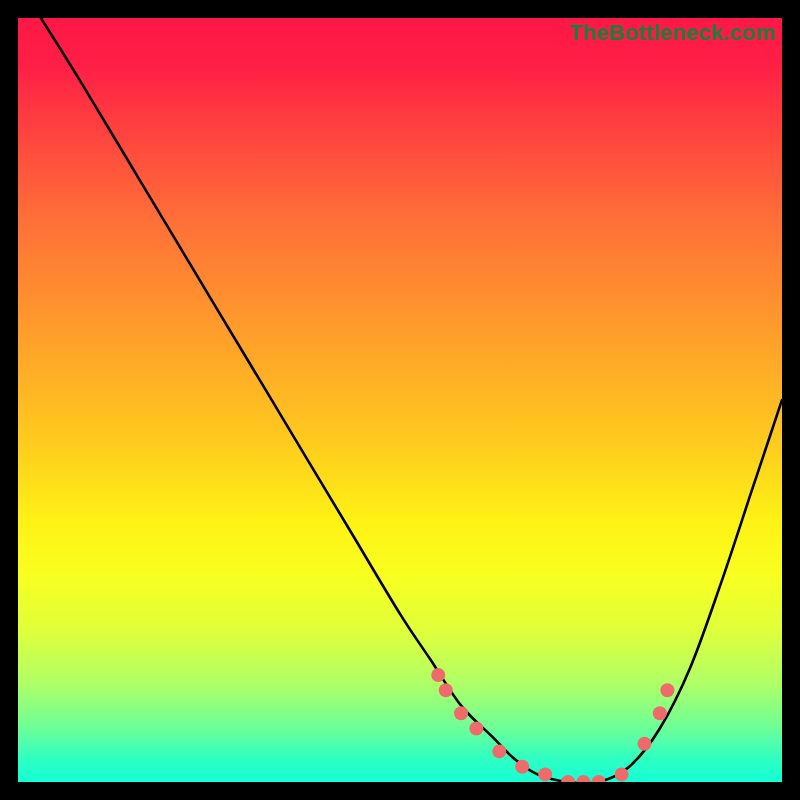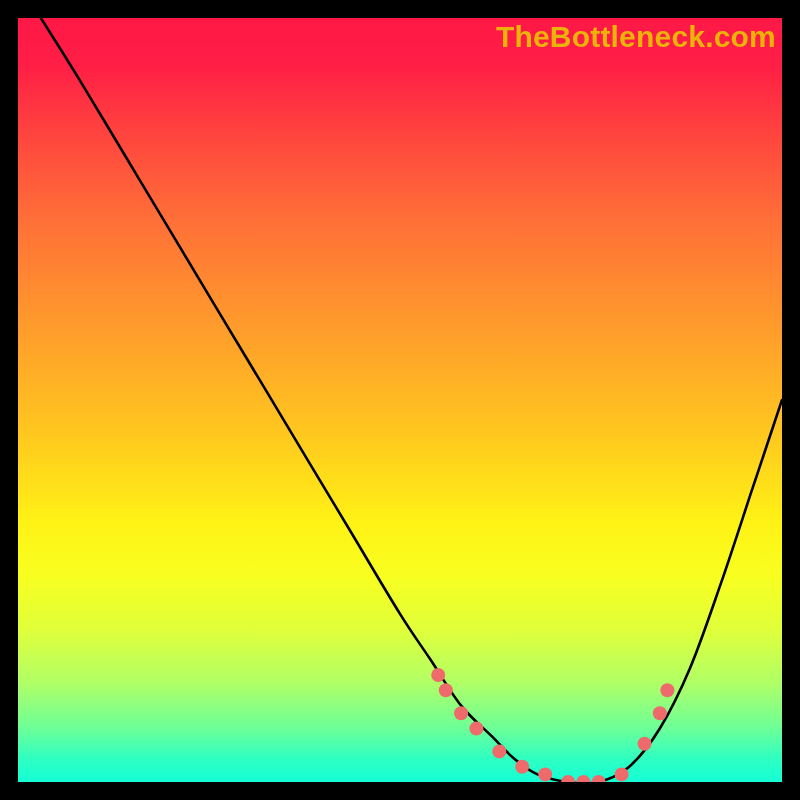--- a/index.html
+++ b/index.html
@@ -47,22 +47,22 @@
       #b0ff66 87%,
       #6cff98 93%,
       #2effc2 97%,
       #15ffd6 100%
     );
   }
   .watermark {
     position: absolute;
     top: 2px;
     right: 6px;
-    color: #eab308;
-    font-size: 30px;
+    color: #15803d;
+    font-size: 22px;
     font-weight: 600;
     letter-spacing: 0.2px;
     z-index: 5;
   }
   svg.curve {
     position: absolute;
     left: 0;
     top: 0;
     width: 764px;
     height: 764px;

